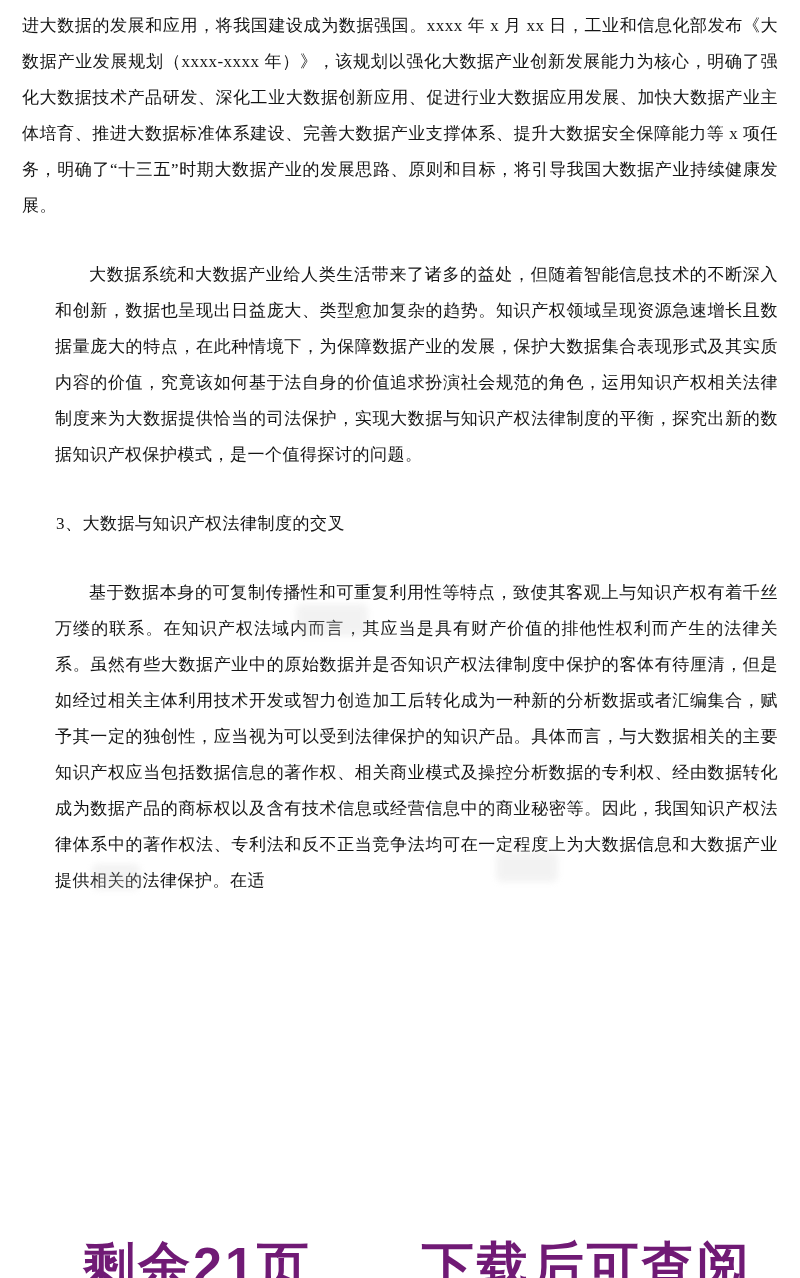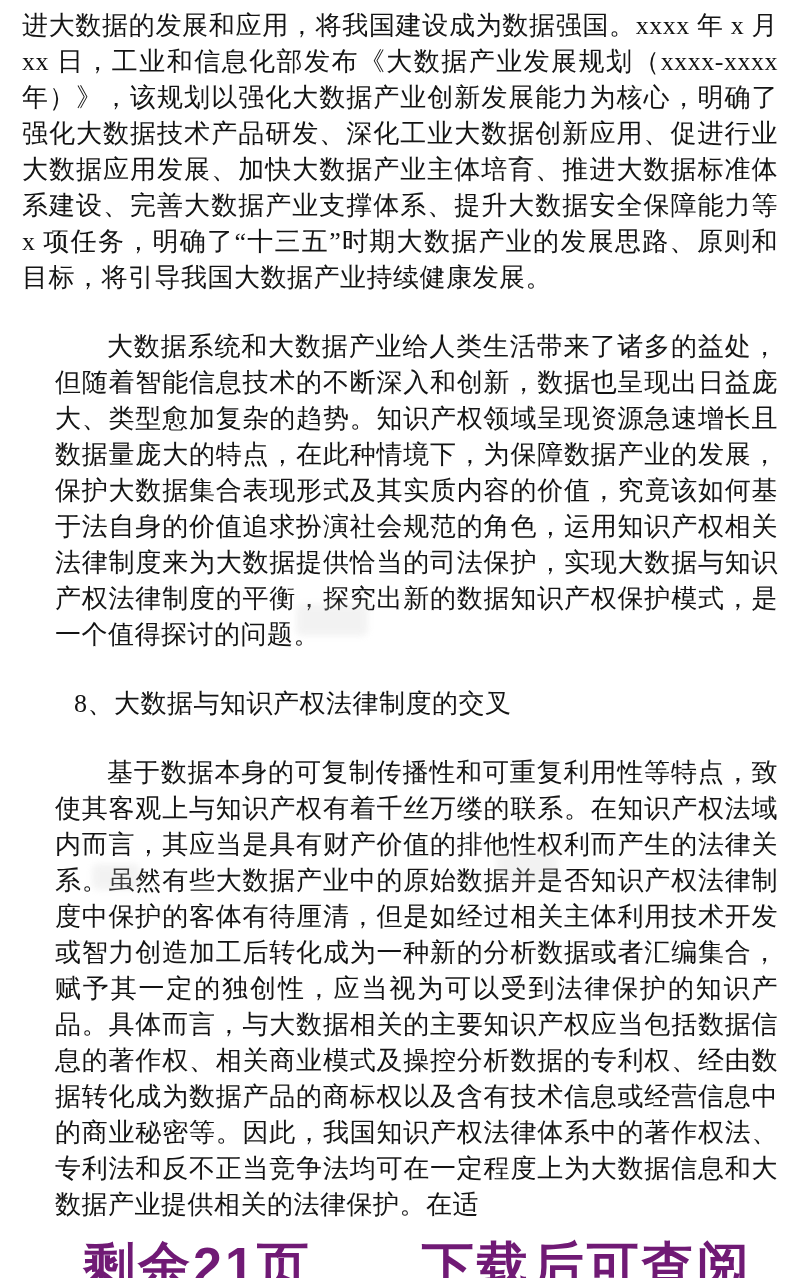--- a/index.html
+++ b/index.html
@@ -13,21 +13,21 @@
     position: relative;
     overflow: hidden;
     font-family: "Liberation Serif", "DejaVu Serif", serif;
     color: #141414;
   }
   .doc {
     position: absolute;
     top: 8px;
     left: 22px;
     right: 22px;
-    font-size: 26px;
+    font-size: 17px;
     line-height: 36px;
     text-align: justify;
     letter-spacing: 0.5px;
   }
   .para {
     margin: 0 0 33px 0;
   }
   .indent {
     text-indent: 2em;
     margin-left: 33px;
@@ -59,21 +59,21 @@
     letter-spacing: 3px;
     white-space: pre;
   }
 </style>
 </head>
 <body>
 
 <div class="doc">
   <p class="para">进大数据的发展和应用，将我国建设成为数据强国。xxxx 年 x 月 xx 日，工业和信息化部发布《大数据产业发展规划（xxxx-xxxx 年）》，该规划以强化大数据产业创新发展能力为核心，明确了强化大数据技术产品研发、深化工业大数据创新应用、促进行业大数据应用发展、加快大数据产业主体培育、推进大数据标准体系建设、完善大数据产业支撑体系、提升大数据安全保障能力等 x 项任务，明确了“十三五”时期大数据产业的发展思路、原则和目标，将引导我国大数据产业持续健康发展。</p>
   <p class="para indent">大数据系统和大数据产业给人类生活带来了诸多的益处，但随着智能信息技术的不断深入和创新，数据也呈现出日益庞大、类型愈加复杂的趋势。知识产权领域呈现资源急速增长且数据量庞大的特点，在此种情境下，为保障数据产业的发展，保护大数据集合表现形式及其实质内容的价值，究竟该如何基于法自身的价值追求扮演社会规范的角色，运用知识产权相关法律制度来为大数据提供恰当的司法保护，实现大数据与知识产权法律制度的平衡，探究出新的数据知识产权保护模式，是一个值得探讨的问题。</p>
-  <p class="para indent heading">8、大数据与知识产权法律制度的交叉</p>
+  <p class="para indent heading">3、大数据与知识产权法律制度的交叉</p>
   <p class="para indent">基于数据本身的可复制传播性和可重复利用性等特点，致使其客观上与知识产权有着千丝万缕的联系。在知识产权法域内而言，其应当是具有财产价值的排他性权利而产生的法律关系。虽然有些大数据产业中的原始数据并是否知识产权法律制度中保护的客体有待厘清，但是如经过相关主体利用技术开发或智力创造加工后转化成为一种新的分析数据或者汇编集合，赋予其一定的独创性，应当视为可以受到法律保护的知识产品。具体而言，与大数据相关的主要知识产权应当包括数据信息的著作权、相关商业模式及操控分析数据的专利权、经由数据转化成为数据产品的商标权以及含有技术信息或经营信息中的商业秘密等。因此，我国知识产权法律体系中的著作权法、专利法和反不正当竞争法均可在一定程度上为大数据信息和大数据产业提供相关的法律保护。在适</p>
 </div>
 
 <div class="watermark wm-1"></div>
 <div class="watermark wm-2"></div>
 <div class="watermark wm-3"></div>
 
 <div class="footer-notice">
   <span>剩余21页　　下载后可查阅</span>
 </div>

